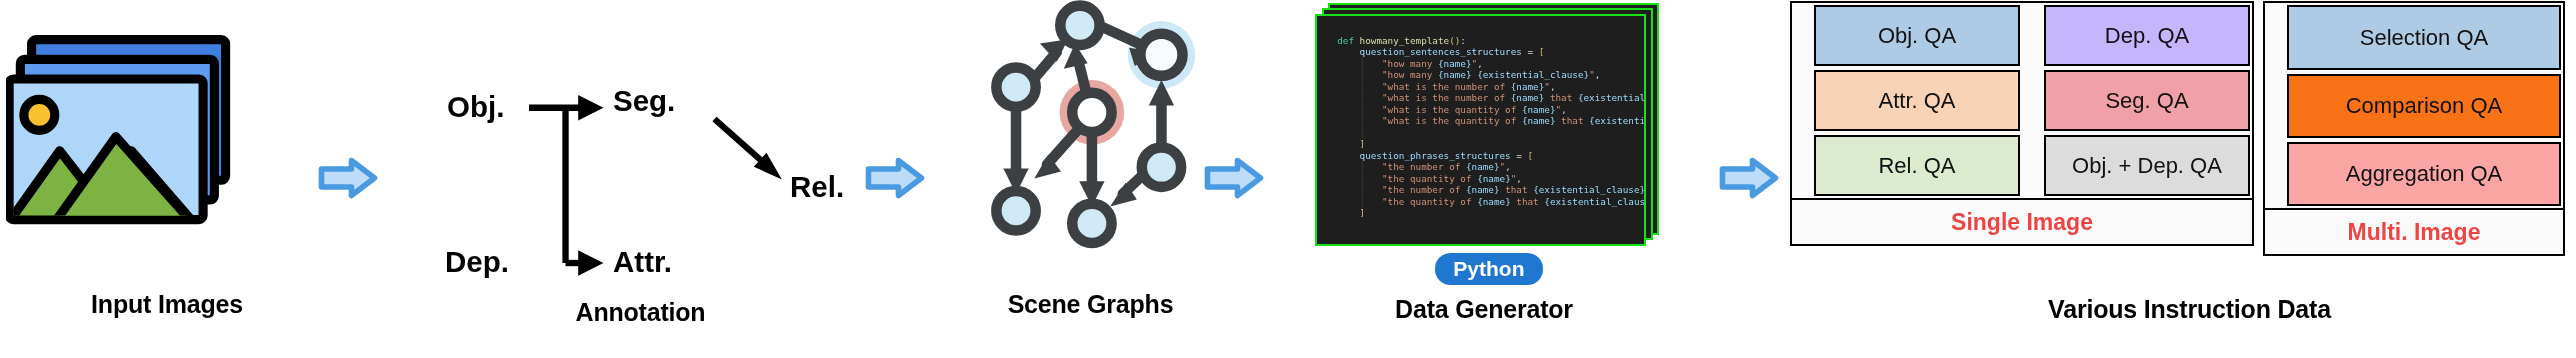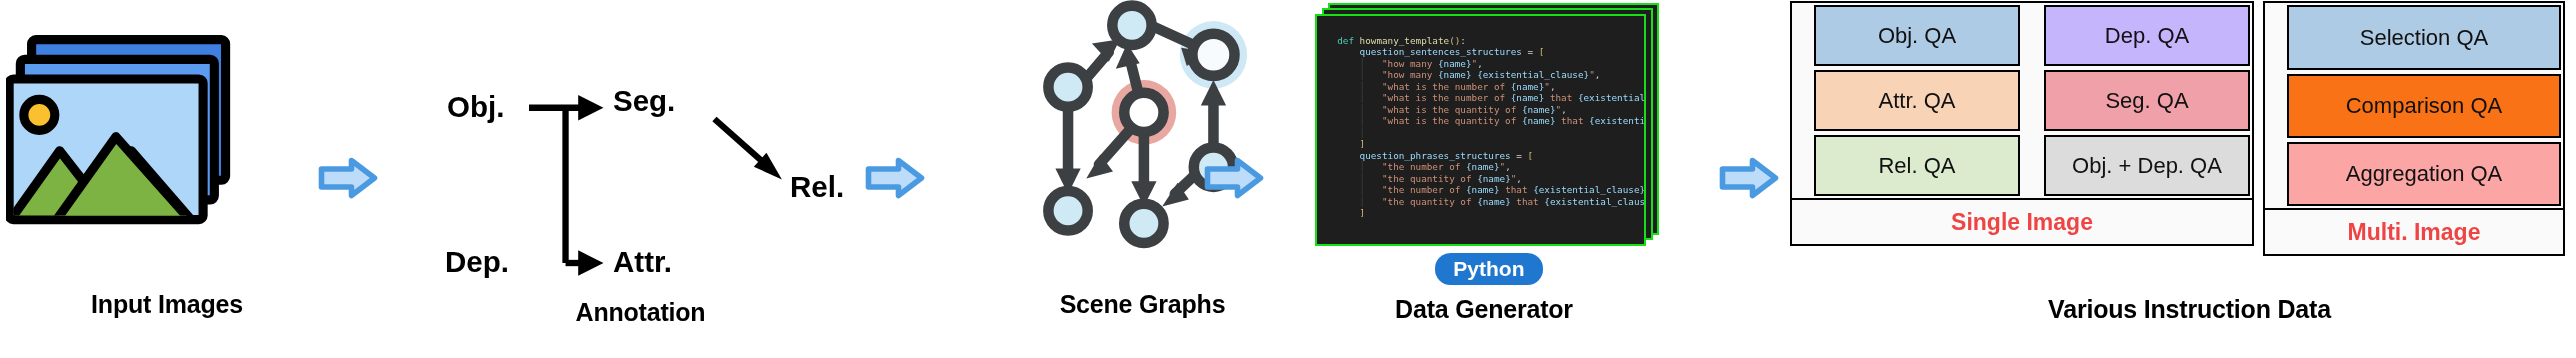--- a/index.html
+++ b/index.html
@@ -45,21 +45,21 @@
   .annot-label {
     position: absolute;
     font-family: "Liberation Sans", sans-serif;
     font-weight: bold;
     font-size: 29.5px;
     color: #000000;
     white-space: nowrap;
   }
 
   
-  #sec-graph { position: absolute; left: 988px; top: 0px; width: 295px; height: 358px; }
+  #sec-graph { position: absolute; left: 936px; top: 0px; width: 295px; height: 358px; }
 
   
   #sec-code { position: absolute; left: 1266px; top: 0px; width: 492px; height: 358px; }
   .code-layer {
     position: absolute;
     background: #1e1e1e;
     border: 2.8px solid #16e016;
     box-sizing: border-box;
     overflow: hidden;
   }

